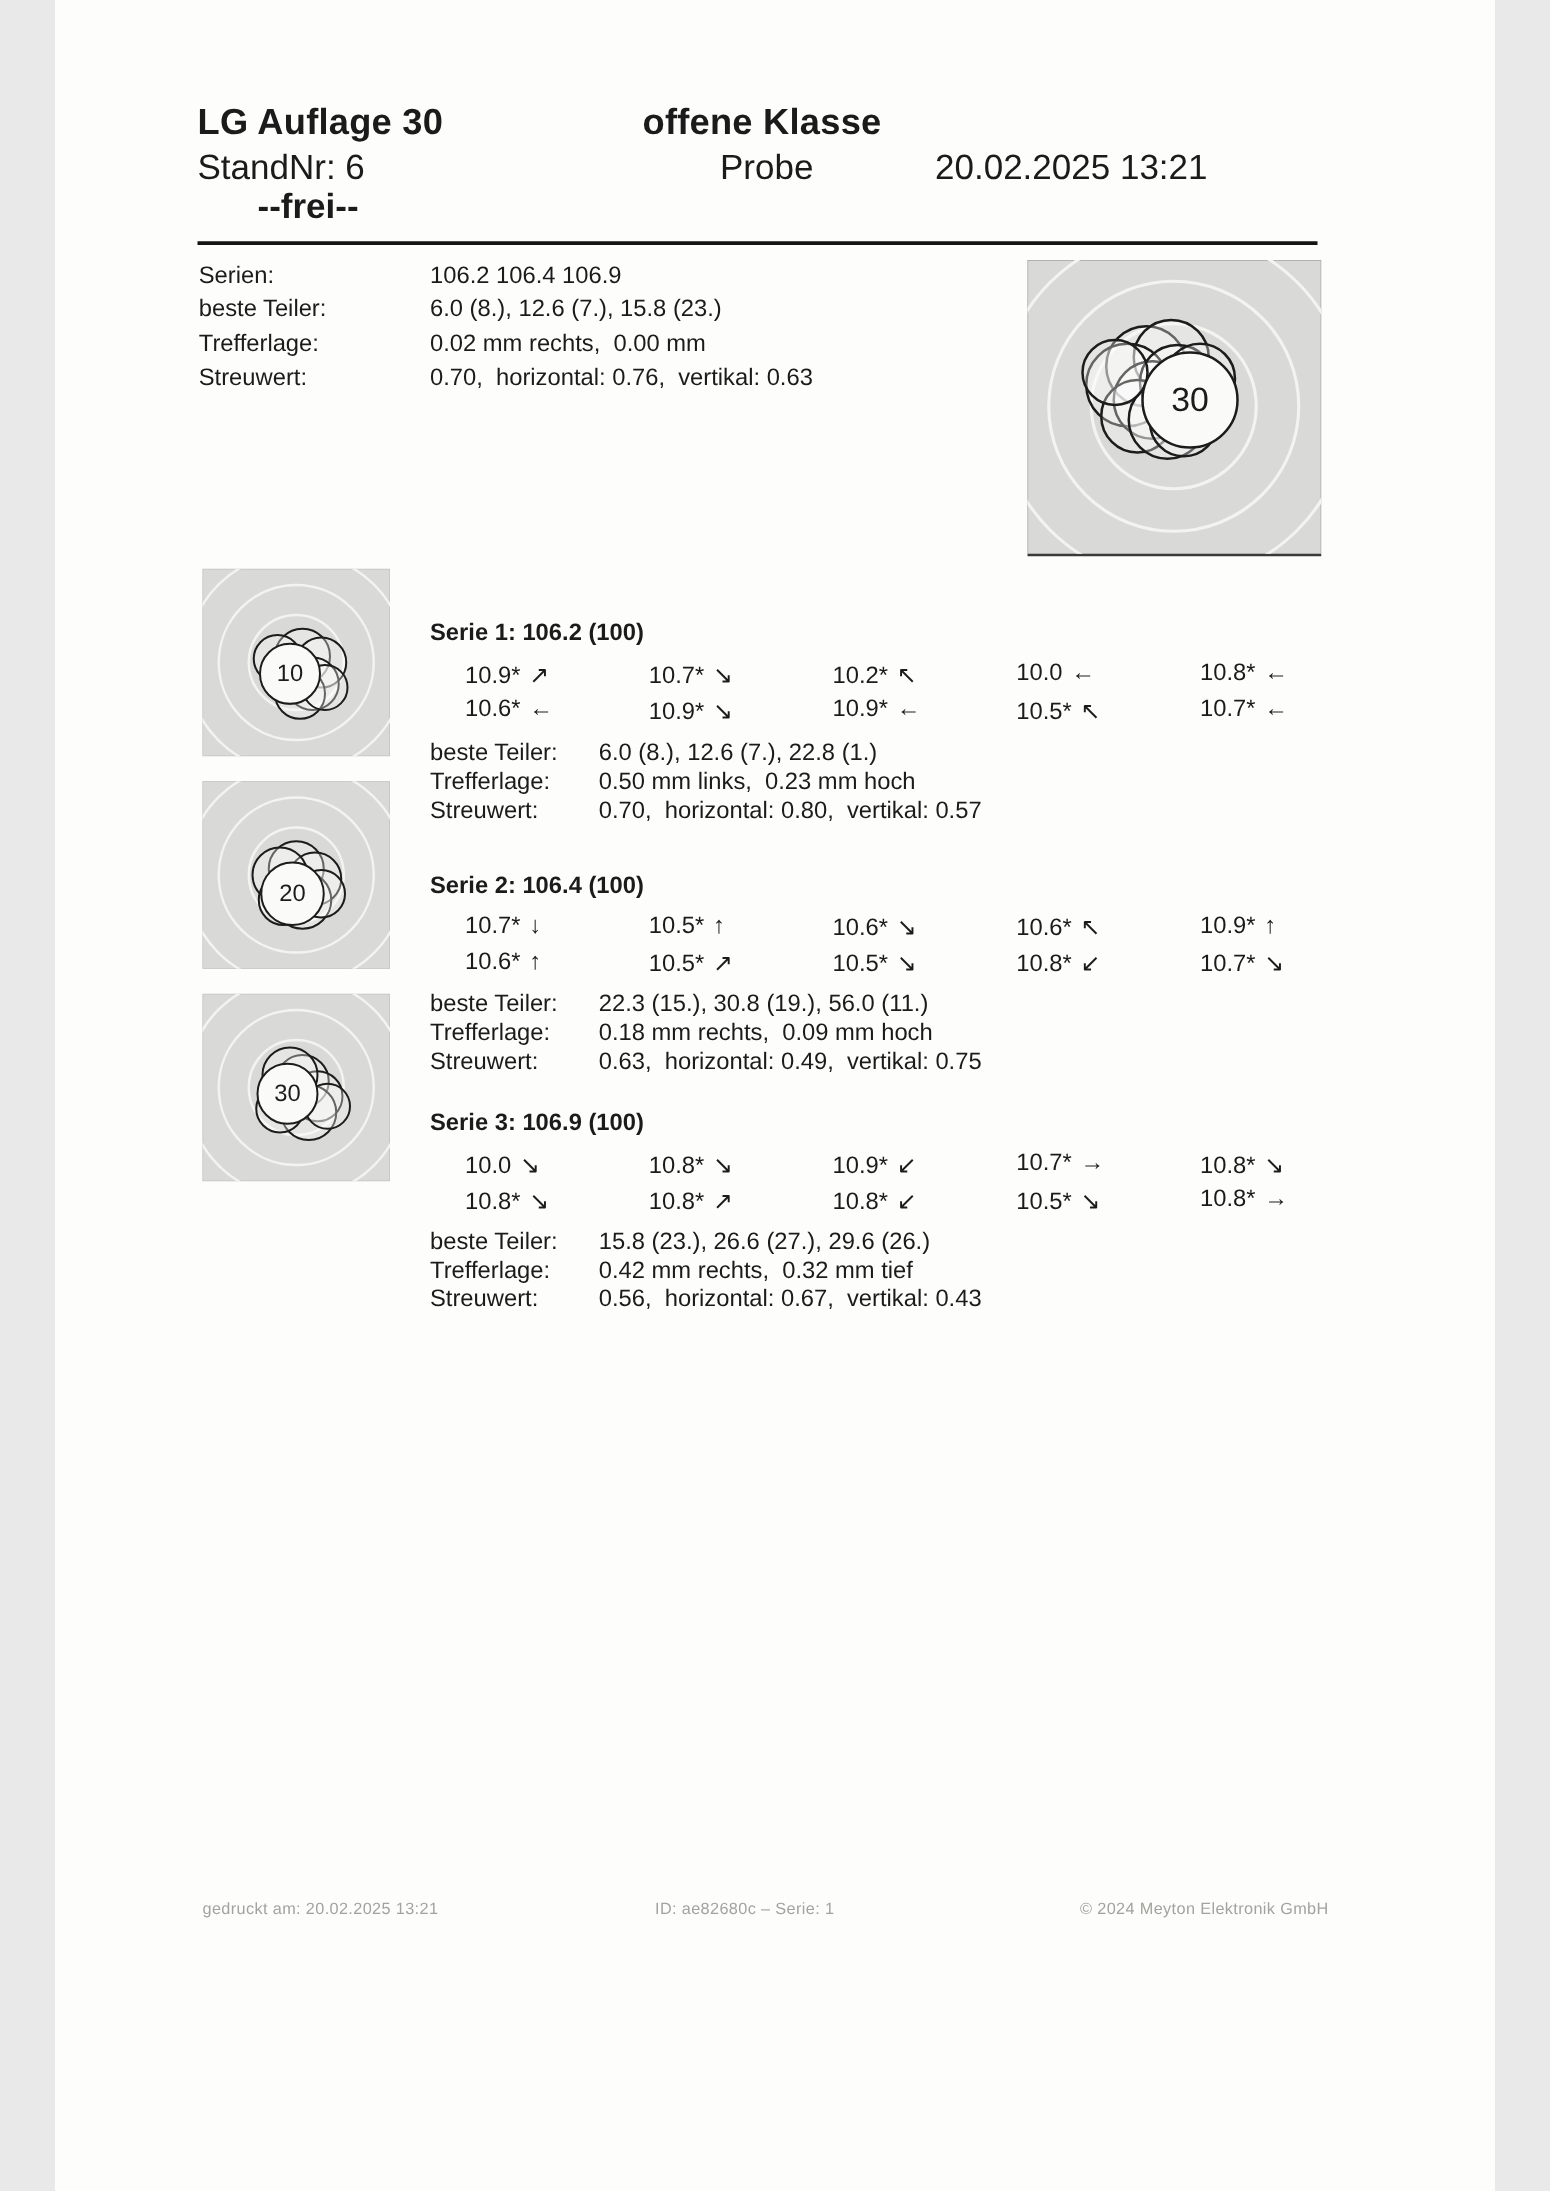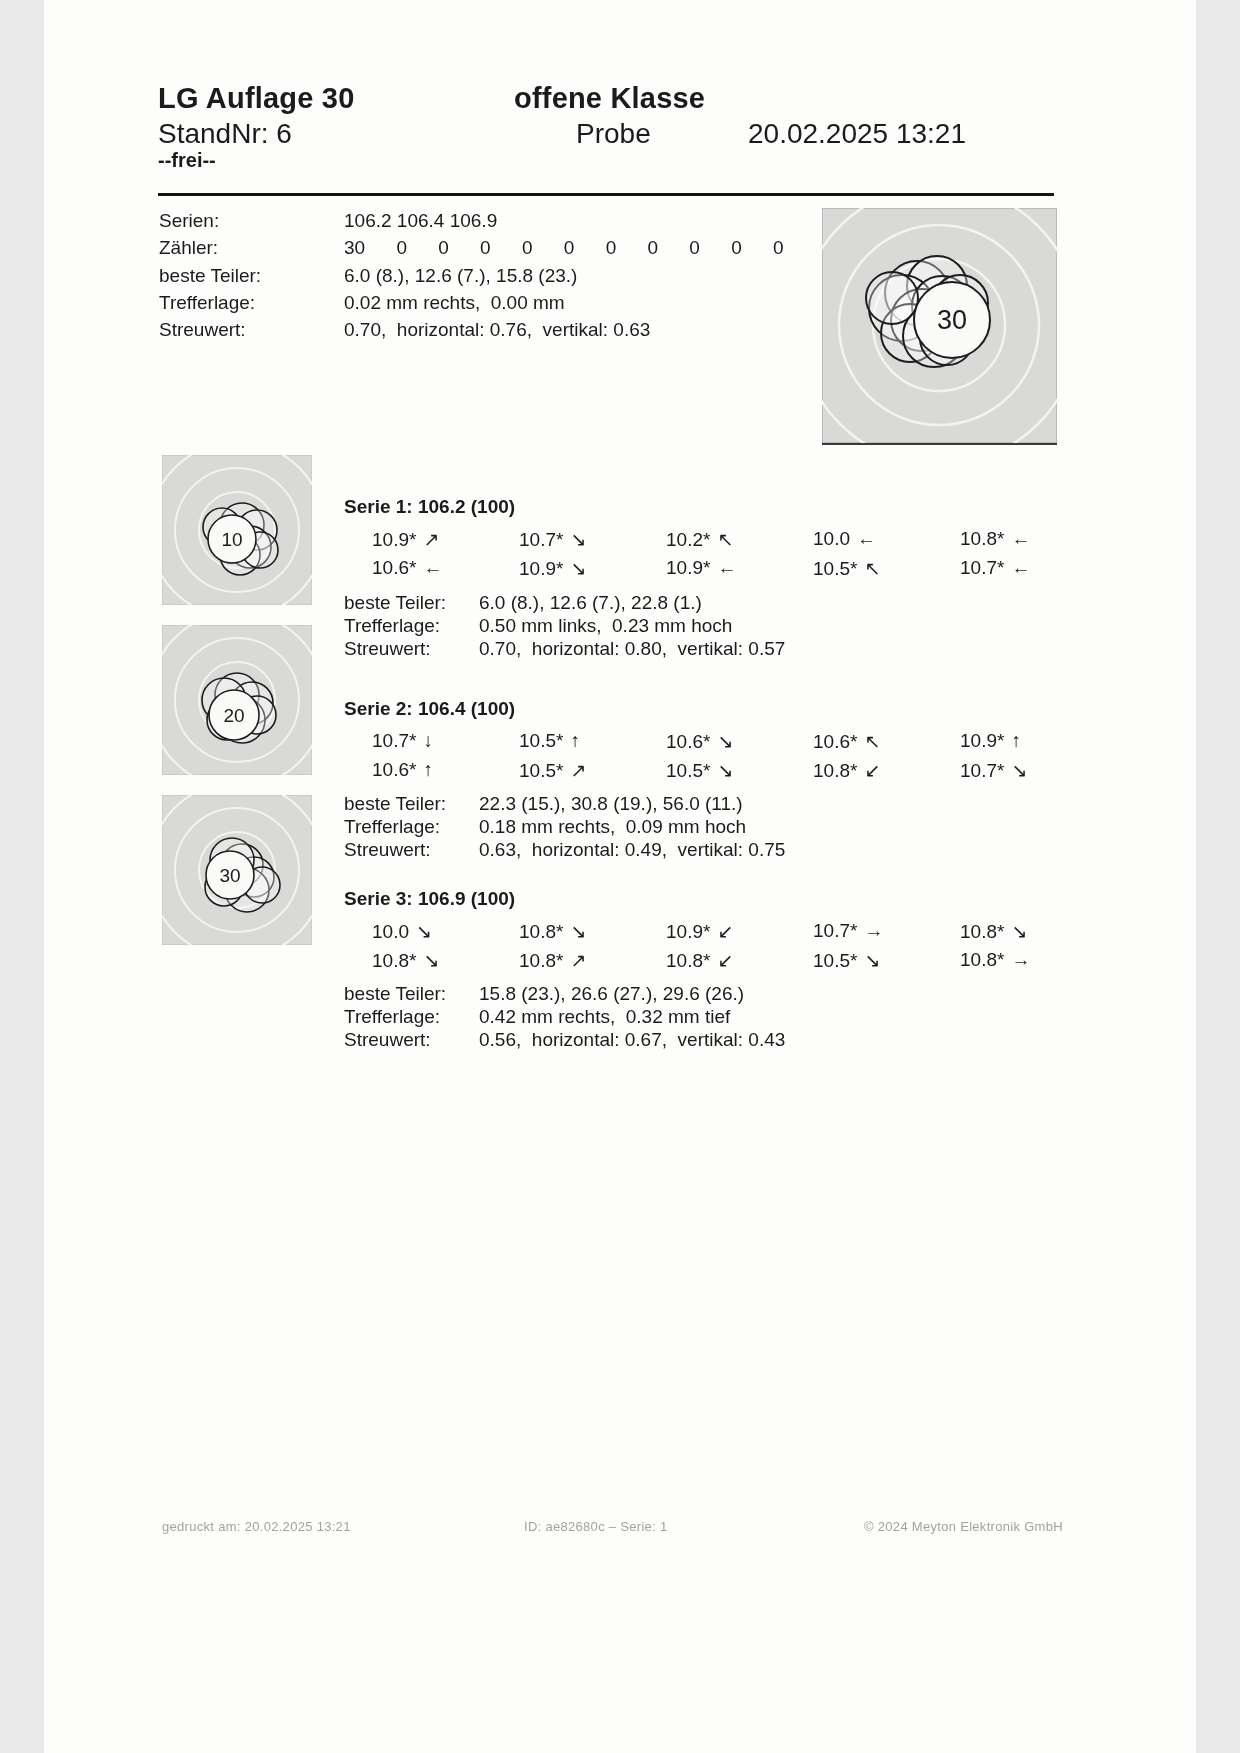--- a/index.html
+++ b/index.html
@@ -4,21 +4,21 @@
 <style>
   html,body{margin:0;padding:0;background:#e9e9e9;}
   .page{
     position:relative;width:1152px;height:1753px;margin:0 auto;
     background:#fdfdfc;color:#1b1b1b;
     font-family:"Liberation Sans",sans-serif;overflow:hidden;
   }
   .abs{position:absolute;}
   .h-title{font-size:29px;font-weight:bold;letter-spacing:0.2px;}
   .h-sub{font-size:28px;}
-  .h-status{font-size:20px;font-weight:bold;}
+  .h-status{font-size:28px;font-weight:bold;margin-left:48px;}
   .rule{position:absolute;left:114px;top:193px;width:896px;height:3px;background:#151515;}
   .summary{position:absolute;left:115px;top:207px;width:700px;font-size:19px;line-height:27.3px;}
   .srow{display:flex;align-items:baseline;}
   .srow .lbl{width:185px;flex:none;}
   .vbold{font-weight:bold;width:155px;flex:none;}
   .pre{white-space:pre;}
   .zwide{word-spacing:26px;}
   .serie-title{position:absolute;left:300px;font-size:19px;font-weight:bold;}
   .shots-row{position:absolute;left:300px;display:flex;font-size:19px;}
   .shot{width:147px;flex:none;box-sizing:border-box;padding-left:28px;display:flex;align-items:baseline;}
@@ -43,24 +43,20 @@
   <div class="abs h-sub" style="right:230px;top:118px;">20.02.2025 13:21</div>
   <div class="abs h-status" style="left:114px;top:149px;">--frei--</div>
   <div class="rule"></div>
 
   <div class="summary">
     <div class="srow">
       <span class="lbl">Serien:</span>
       <span>106.2 106.4 106.9</span>
     </div>
     <div class="srow">
-      <span class="lbl">Zähler:</span>
-      <span class="zwide">30 0 0 0 0 0 0 0 0 0 0</span>
-    </div>
-    <div class="srow">
       <span class="lbl">beste Teiler:</span>
       <span>6.0 (8.), 12.6 (7.), 15.8 (23.)</span>
     </div>
     <div class="srow">
       <span class="lbl">Trefferlage:</span>
       <span class="pre">0.02 mm rechts,  0.00 mm</span>
     </div>
     <div class="srow">
       <span class="lbl">Streuwert:</span>
       <span class="pre">0.70,  horizontal: 0.76,  vertikal: 0.63</span>

